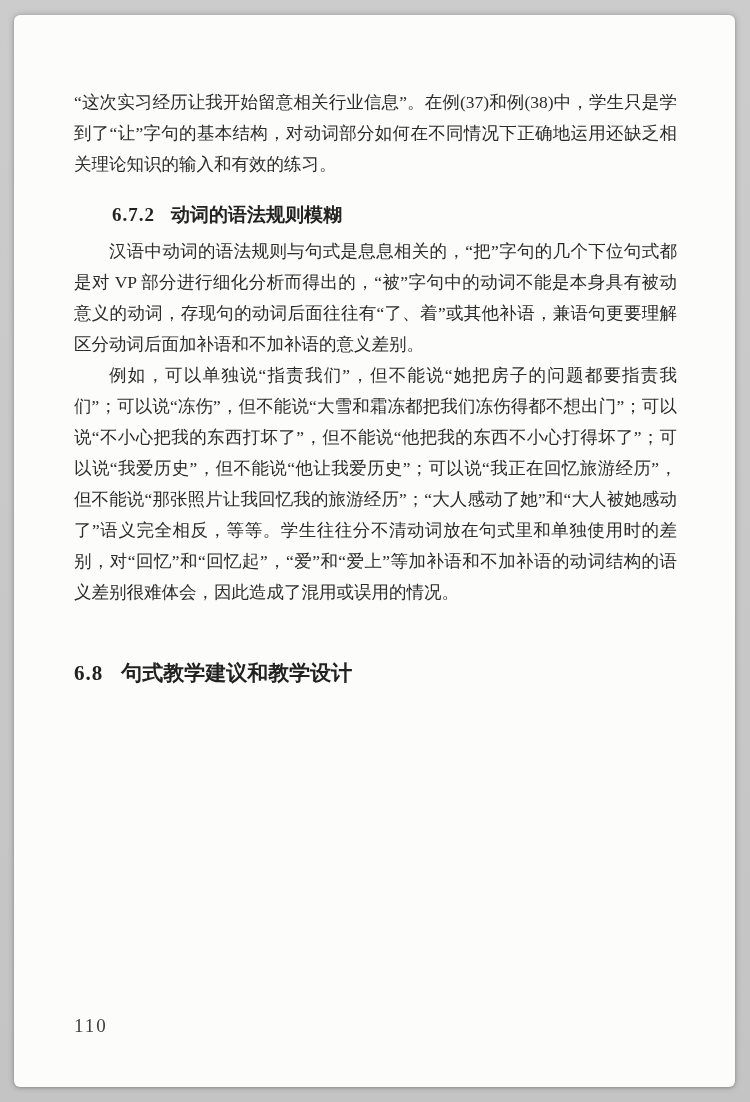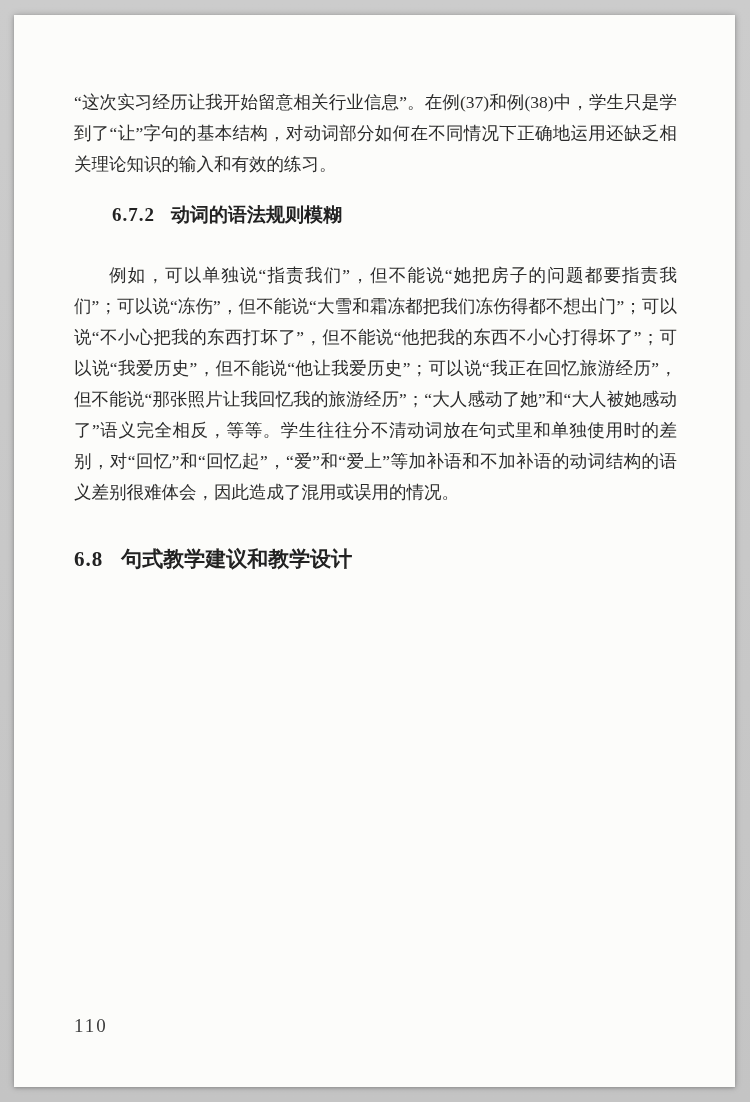--- a/index.html
+++ b/index.html
@@ -21,46 +21,47 @@
     position: absolute;
     left: 14px;
     top: 15px;
     width: 721px;
     height: 1072px;
     background: #fcfcfa;
     box-shadow: 0 0 7px rgba(0,0,0,0.22), 0 1px 3px rgba(0,0,0,0.18);
     box-sizing: border-box;
     padding: 72px 58px 0 60px;
     color: #2b2b2b;
+    border-radius: 6px;
   }
   .para {
     margin: 0;
     font-size: 17.5px;
     line-height: 31px;
     text-align: justify;
     text-indent: 2em;
     color: #2b2b2b;
   }
   .para.flush {
     text-indent: 0;
   }
   .subheading {
-    margin: 22px 0 32px 0;
+    margin: 22px 0 8px 0;
     font-size: 19px;
     line-height: 26px;
     font-weight: bold;
     text-indent: 2em;
     color: #222;
   }
   .subheading .num {
     margin-right: 16px;
     letter-spacing: 1px;
   }
   .heading {
-    margin: 36px 0 0 0;
+    margin: 50px 0 0 0;
     font-size: 21px;
     line-height: 30px;
     font-weight: bold;
     text-indent: 0;
     color: #222;
   }
   .heading .num {
     margin-right: 18px;
     letter-spacing: 1px;
   }
@@ -94,20 +95,21 @@
 <div class="backdrop">
   <div class="page">
 
     <p class="para flush">“这次实习经历让我开始留意相关行业信息”。在例(37)和例(38)中，学生只是学到了“让”字句的基本结构，对动词部分如何在不同情况下正确地运用还缺乏相关理论知识的输入和有效的练习。</p>
 
     <h3 class="subheading">
       <span class="num">6.7.2</span><span class="ttl">动词的语法规则模糊</span>
     </h3>
 
 
+    <p class="para">汉语中动词的语法规则与句式是息息相关的，“把”字句的几个下位句式都是对 VP 部分进行细化分析而得出的，“被”字句中的动词不能是本身具有被动意义的动词，存现句的动词后面往往有“了、着”或其他补语，兼语句更要理解区分动词后面加补语和不加补语的意义差别。</p>
 
     <p class="para">例如，可以单独说“指责我们”，但不能说“她把房子的问题都要指责我们”；可以说“冻伤”，但不能说“大雪和霜冻都把我们冻伤得都不想出门”；可以说“不小心把我的东西打坏了”，但不能说“他把我的东西不小心打得坏了”；可以说“我爱历史”，但不能说“他让我爱历史”；可以说“我正在回忆旅游经历”，但不能说“那张照片让我回忆我的旅游经历”；“大人感动了她”和“大人被她感动了”语义完全相反，等等。学生往往分不清动词放在句式里和单独使用时的差别，对“回忆”和“回忆起”，“爱”和“爱上”等加补语和不加补语的动词结构的语义差别很难体会，因此造成了混用或误用的情况。</p>
 
     <h2 class="heading">
       <span class="num">6.8</span><span class="ttl">句式教学建议和教学设计</span>
     </h2>
 
 
 
     <div class="footer">

